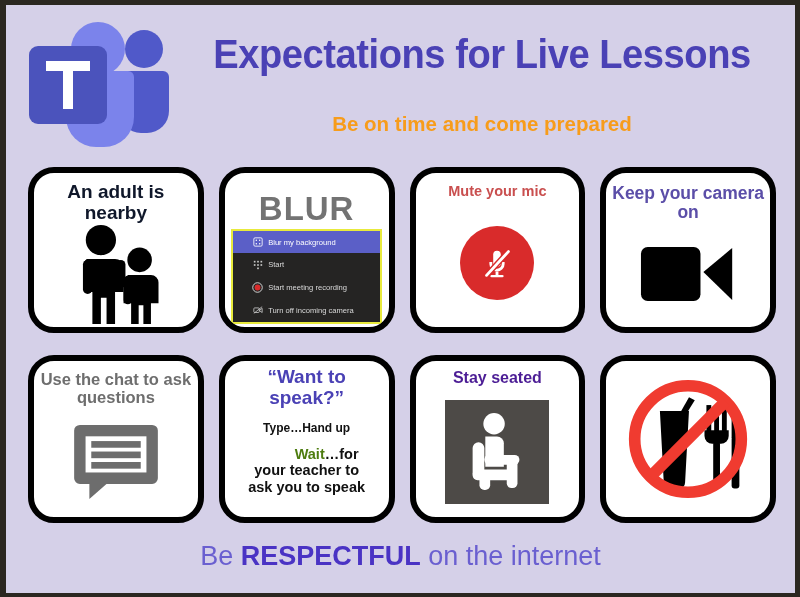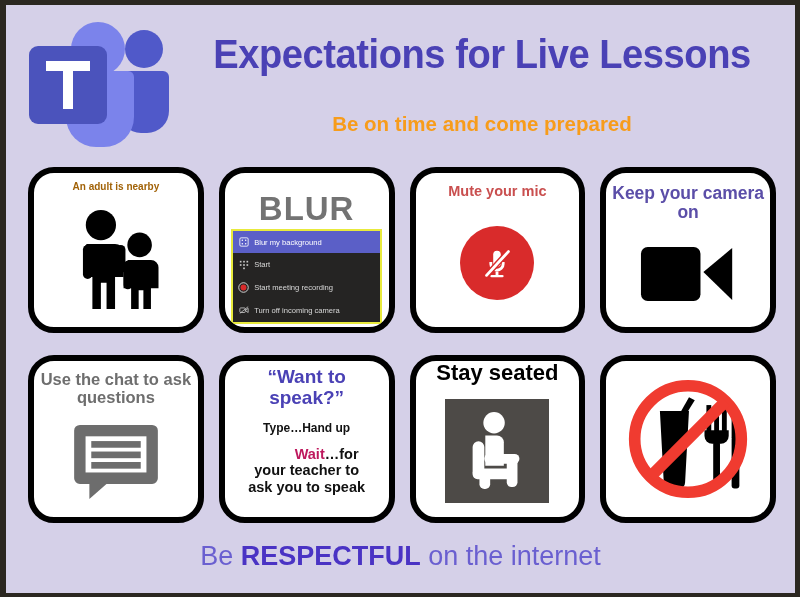--- a/index.html
+++ b/index.html
@@ -68,34 +68,34 @@
   }
   .icon-wrap {
     flex: 1;
     display: flex;
     align-items: center;
     justify-content: center;
     width: 100%;
   }
 
   
-  #card-adult .card-title { color: #a16207; font-size: 10px; margin-top: 9px; }
+  #card-adult .card-title { color: #0f172a; font-size: 19px; margin-top: 9px; }
   
   #card-blur .card-title { color: #737373; font-size: 33px; margin-top: 18px; letter-spacing: 1px; }
   #blur-menu {
     width: 151px; height: 95px;
     border: 2px solid #e8ea3c;
     background: #252423;
     margin-top: 2px;
     display: flex; flex-direction: column;
   }
   .menu-item {
     flex: 1;
     display: flex; align-items: center;
-    padding-left: 5px;
+    padding-left: 19px;
     color: #d8d8d8;
     font-size: 7.6px;
     gap: 5px;
   }
   .menu-item.sel { background: #5b5fc7; color: #fff; }
   .menu-ico { width: 11px; height: 11px; display:flex; align-items:center; justify-content:center; flex-shrink:0; }
   
   #card-mute .card-title { color: #c94f4f; font-size: 14.5px; margin-top: 11px; }
   #mic-circle {
     width: 74px; height: 74px; border-radius: 50%;
@@ -113,23 +113,23 @@
     text-align: center; line-height: 1.08; width: 100%;
   }
   #card-speak .l1 {
     color: #111; font-size: 12px; font-weight: bold;
     text-align: center; margin-top: 13px; width: 100%;
   }
   #card-speak .l2 {
     color: #111; font-size: 14.5px; font-weight: bold;
     text-align: center; margin-top: 11px; line-height: 1.12; width: 100%;
   }
-  #card-speak .l2 .wait { color: #be185d; margin-left: 40px; }
-  
-  #card-seated .card-title { color: #000000; font-size: 22px; }
+  #card-speak .l2 .wait { color: #4d7c0f; margin-left: 40px; }
+  
+  #card-seated .card-title { color: #4c1d95; font-size: 16px; margin-top: 8px; }
   #seat-box {
     width: 104px; height: 104px; background: #4d4a47;
     display: flex; align-items: center; justify-content: center;
   }
   
   #card-nofood .icon-wrap { padding: 4px; }
 
   
   #footer {
     position: absolute; left: 0; top: 536px; width: 789px;

